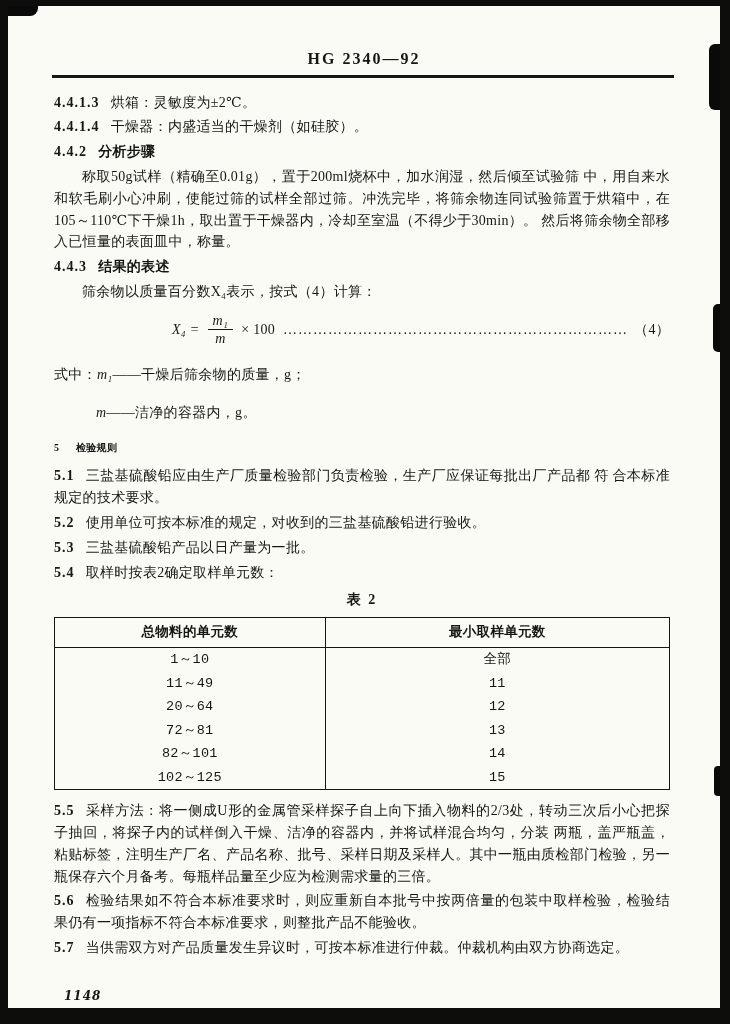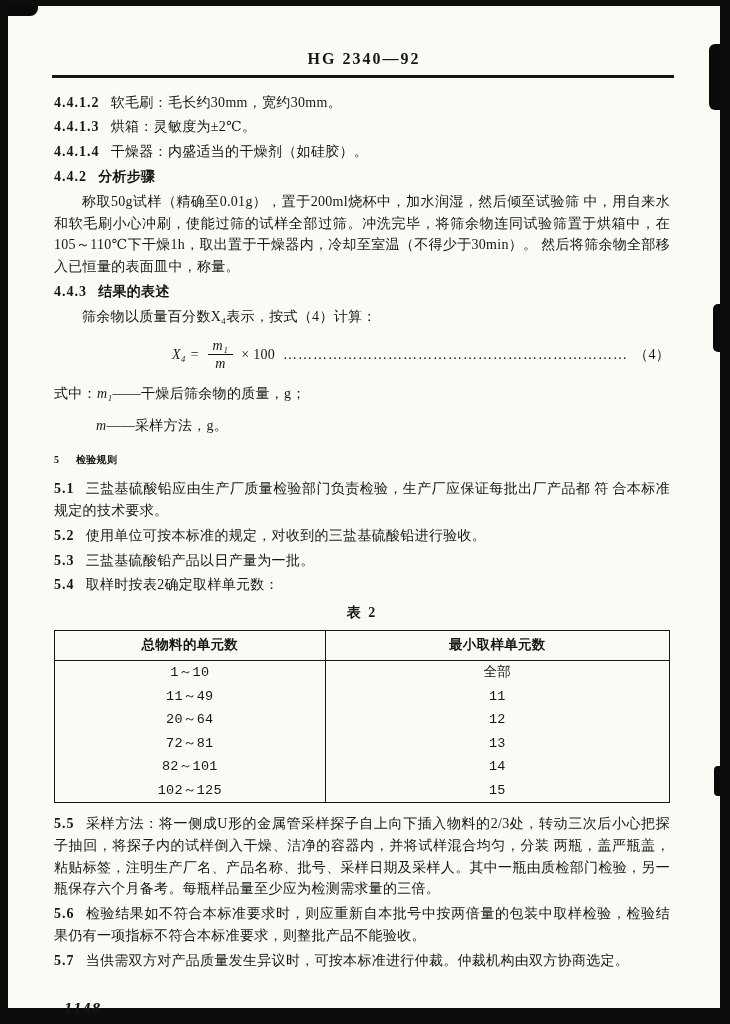--- a/index.html
+++ b/index.html
@@ -39,21 +39,21 @@
     margin:9px 0 10px 0;padding-left:118px;
   }
   .f-lhs{font-style:italic;}
   .frac{display:inline-block;text-align:center;margin:0 8px;font-style:italic;}
   .frac .f-top{display:block;border-bottom:1.4px solid #161614;padding:0 5px;line-height:1.25;}
   .frac .f-bot{display:block;line-height:1.25;padding:0 5px;}
   .f-mult{margin-right:8px;}
   .f-dots{flex:1;overflow:hidden;white-space:nowrap;letter-spacing:1px;}
   .f-eqno{margin-left:6px;white-space:nowrap;}
 
-  .where{margin:10px 0;}
+  .where{margin:16px 0;}
   .where .sym{font-style:italic;}
   .where-2{padding-left:42px;}
 
   .sec-heading{font-weight:bold;font-size:10px;margin:16px 0 10px 0;}
   .sec-heading .num{margin-right:1.6em;}
 
   .tbl-block{margin:6px 0 10px 0;}
   .table-caption{text-align:center;font-weight:bold;margin:4px 0 6px 0;letter-spacing:2px;}
   table.t2{width:100%;border-collapse:collapse;border:1.8px solid #161614;font-size:13.5px;font-family:Liberation Mono, monospace;}
   table.t2 th{border-bottom:1.8px solid #161614;font-weight:bold;height:27px;}
@@ -70,21 +70,20 @@
 </head>
 <body>
 
 <div class="page">
 
   <div class="doc-header">HG 2340—92</div>
   <div class="header-rule"></div>
 
   <div class="content">
 
-    <p class="clause"><span class="num">4.4.1.2</span><span>软毛刷：毛长约30mm，宽约30mm。</span></p>
 
     <p class="clause"><span class="num">4.4.1.3</span><span>烘箱：灵敏度为±2℃。</span></p>
 
     <p class="clause"><span class="num">4.4.1.4</span><span>干燥器：内盛适当的干燥剂（如硅胶）。</span></p>
 
     <p class="clause-heading"><span class="num">4.4.2</span><span>分析步骤</span></p>
 
     <p class="para">称取50g试样（精确至0.01g），置于200ml烧杯中，加水润湿，然后倾至试验筛 中，用自来水和软毛刷小心冲刷，使能过筛的试样全部过筛。冲洗完毕，将筛余物连同试验筛置于烘箱中，在105～110℃下干燥1h，取出置于干燥器内，冷却至室温（不得少于30min）。 然后将筛余物全部移入已恒量的表面皿中，称量。</p>
 
     <p class="clause-heading"><span class="num">4.4.3</span><span>结果的表述</span></p>
@@ -97,21 +96,21 @@
         <span class="f-top">m₁</span>
         <span class="f-bot">m</span>
       </span>
       <span class="f-mult">× 100</span>
       <span class="f-dots">………………………………………………………………………………</span>
       <span class="f-eqno">（4）</span>
     </div>
 
     <p class="where"><span>式中：</span><span class="sym">m₁</span><span>——干燥后筛余物的质量，g；</span></p>
 
-    <p class="where where-2"><span class="sym">m</span><span>——采样方法，g。</span></p>
+    <p class="where where-2"><span class="sym">m</span><span>——洁净的容器内，g。</span></p>
 
     <p class="sec-heading"><span class="num">5</span><span>检验规则</span></p>
 
     <p class="clause"><span class="num">5.1</span><span>三盐基硫酸铅应由生产厂质量检验部门负责检验，生产厂应保证每批出厂产品都 符 合本标准规定的技术要求。</span></p>
 
     <p class="clause"><span class="num">5.2</span><span>使用单位可按本标准的规定，对收到的三盐基硫酸铅进行验收。</span></p>
 
     <p class="clause"><span class="num">5.3</span><span>三盐基硫酸铅产品以日产量为一批。</span></p>
 
     <p class="clause"><span class="num">5.4</span><span>取样时按表2确定取样单元数：</span></p>

